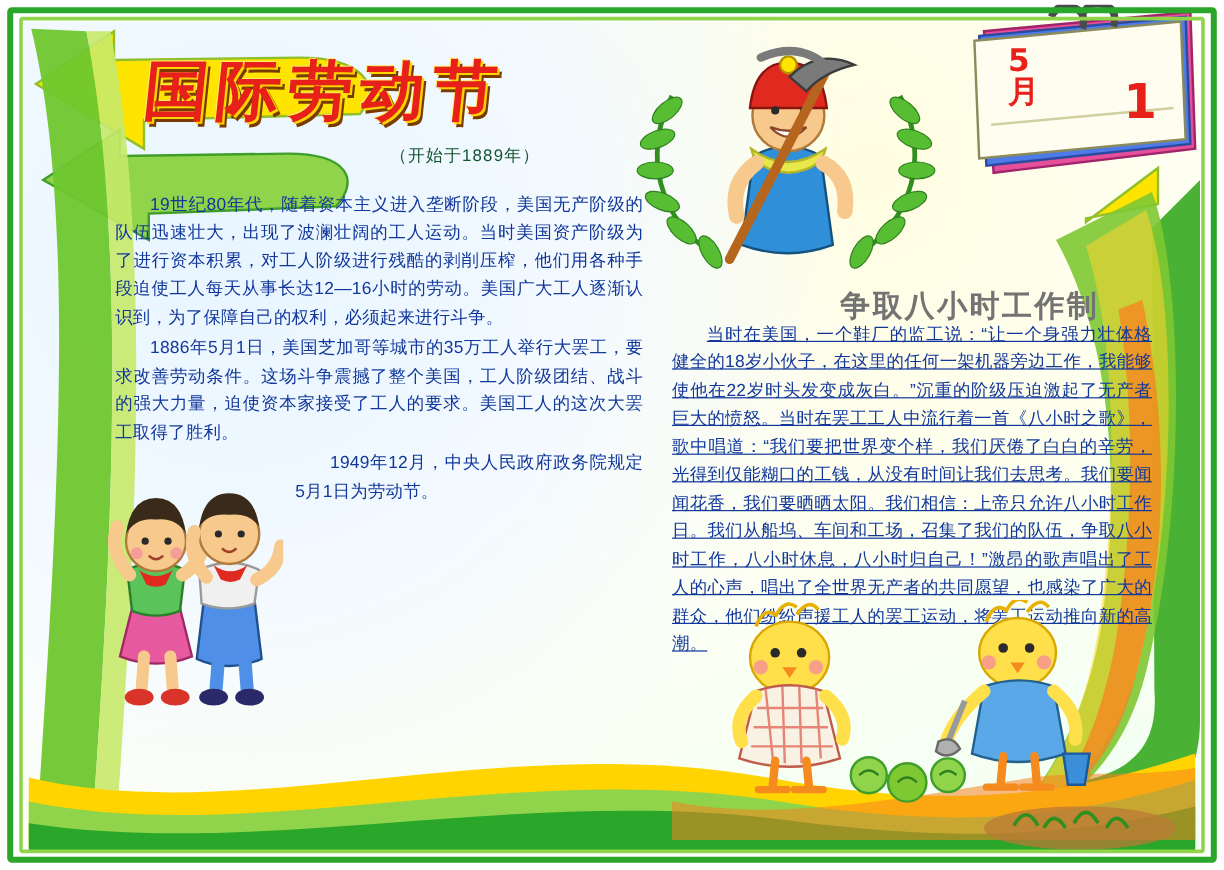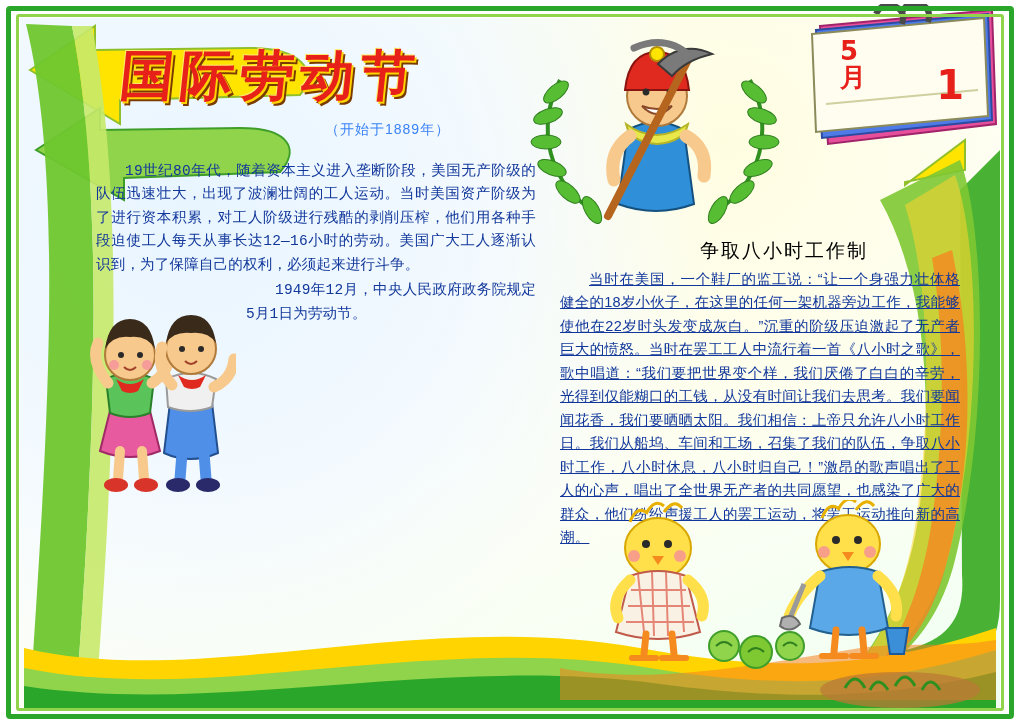--- a/index.html
+++ b/index.html
@@ -68,52 +68,52 @@
       2px 2px 0 #ffd400,
       4px 4px 0 #7a3b00,
       -1px -1px 0 #ffe96a;
     white-space: nowrap;
     transform: skewX(-6deg);
   }
   .subtitle {
     margin-top: 8px;
     margin-left: 205px;
     font-size: 14px;
-    color: #3b82f6;
+    color: #14532d;
     letter-spacing: 1px;
   }
   .col-left {
     position: absolute;
     left: 96px;
     top: 160px;
     width: 440px;
     font-size: 14.5px;
     line-height: 1.62;
     color: #11379b;
     text-align: justify;
     letter-spacing: 0.2px;
   }
-  .col-left p { margin: 0 0 2px 0; text-indent: 2em; font-family: Liberation Mono, monospace; }
+  .col-left p { margin: 0 0 2px 0; text-indent: 2em; }
   .col-left p.wrap-kids {
     
   }
   .kid-float {
     float: left;
     width: 150px;
     height: 215px;
     shape-outside: margin-box;
     margin: 4px 10px 0 -10px;
   }
   .section-heading {
     position: absolute;
     left: 700px;
     top: 238px;
-    font-size: 19px;
-    font-weight: normal;
-    color: #000000;
+    font-size: 25px;
+    font-weight: bold;
+    color: #737373;
     letter-spacing: 2px;
     white-space: nowrap;
   }
   .col-right {
     position: absolute;
     left: 560px;
     top: 268px;
     width: 400px;
     font-size: 14.5px;
     line-height: 1.62;
@@ -261,20 +261,21 @@
         <path d="M128,44 q24,-24 54,-10 q-26,6 -40,22 Z" fill="#7a7a7a" stroke="#3a3a3a" stroke-width="2"></path>
         <path d="M160,36 q-24,-22 -56,-8" fill="none" stroke="#7a7a7a" stroke-width="7" stroke-linecap="round"></path>
       </g>
     </svg>
   </div>
 
   <div class="section-heading">争取八小时工作制</div>
 
   <div class="col-left">
     <p>19世纪80年代，随着资本主义进入垄断阶段，美国无产阶级的队伍迅速壮大，出现了波澜壮阔的工人运动。当时美国资产阶级为了进行资本积累，对工人阶级进行残酷的剥削压榨，他们用各种手段迫使工人每天从事长达12—16小时的劳动。美国广大工人逐渐认识到，为了保障自己的权利，必须起来进行斗争。</p>
+    <p>1886年5月1日，美国芝加哥等城市的35万工人举行大罢工，要求改善劳动条件。这场斗争震撼了整个美国，工人阶级团结、战斗的强大力量，迫使资本家接受了工人的要求。美国工人的这次大罢工取得了胜利。</p>
     <div class="kid-float">
       <svg width="150" height="215" viewBox="0 0 150 215">
 
         <g>
           <path d="M24,128 q20,-10 40,0 l10,40 q-30,12 -60,0 Z" fill="#e85aa0" stroke="#a02a66" stroke-width="2"></path>
           <path d="M20,96 q24,-12 48,0 l-4,34 q-20,8 -40,0 Z" fill="#5ac45a" stroke="#2a7f2a" stroke-width="2"></path>
           <circle cx="44" cy="72" r="25" fill="#f7c98c" stroke="#b07a3a" stroke-width="2"></circle>
           <path d="M19,66 q4,-30 25,-30 q21,0 25,30 q-8,-14 -25,-12 q-17,-2 -25,12 Z" fill="#3a2a1a"></path>
           <circle cx="35" cy="72" r="3" fill="#2a2a2a"></circle>
           <circle cx="54" cy="72" r="3" fill="#2a2a2a"></circle>

